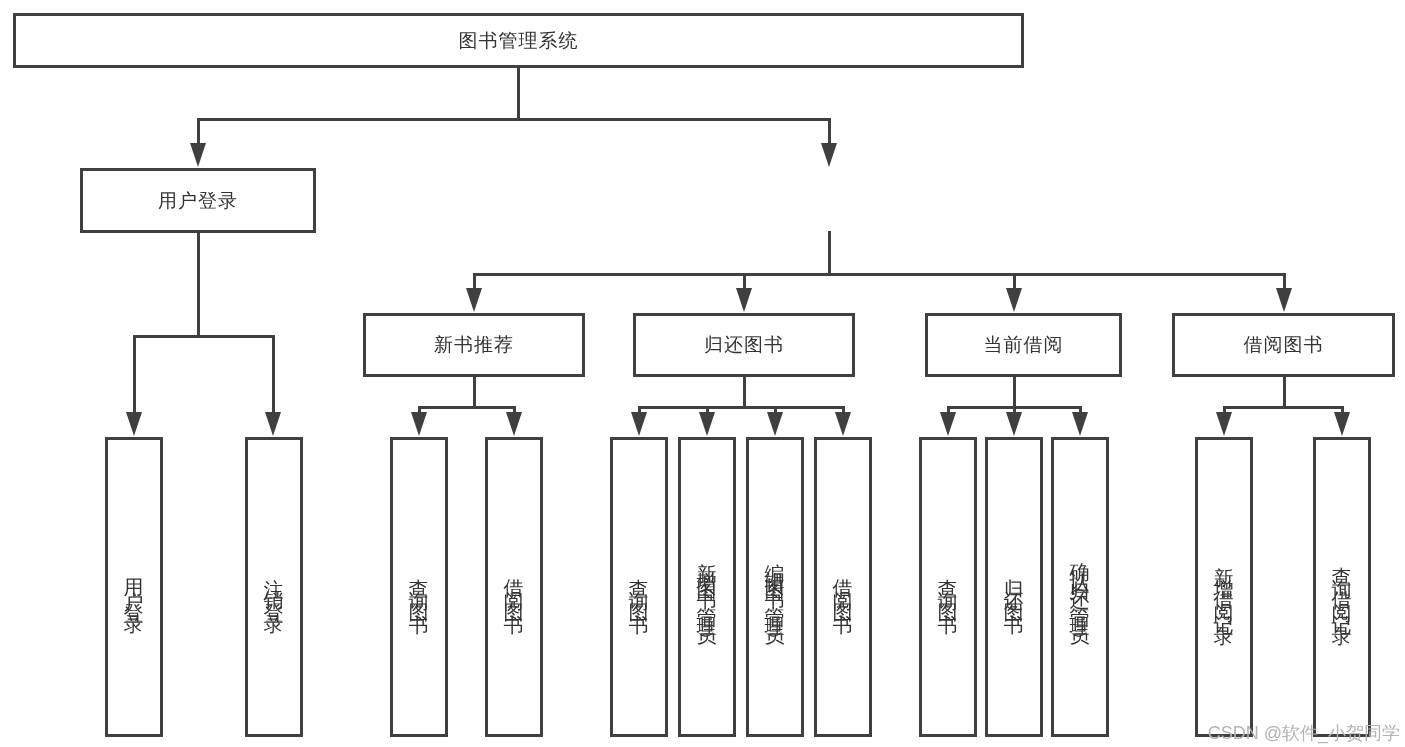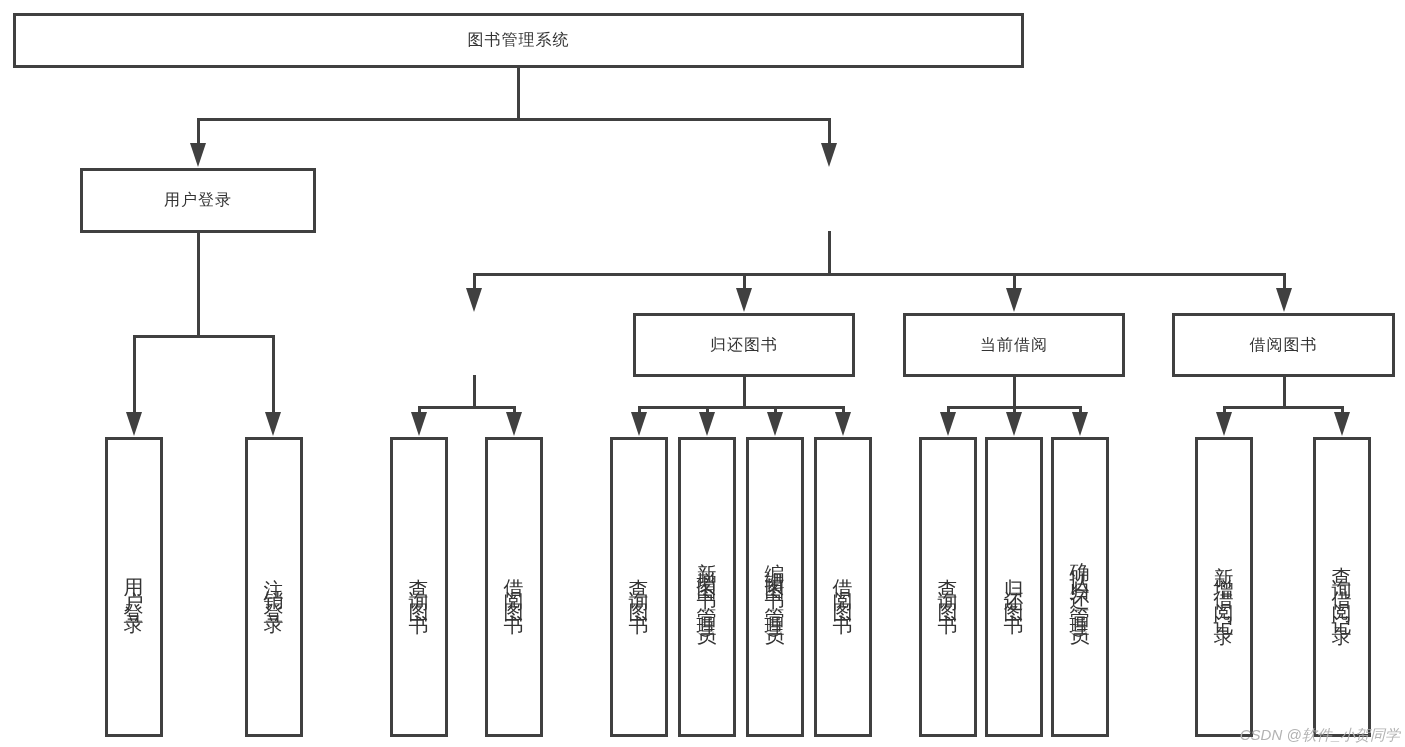--- a/index.html
+++ b/index.html
@@ -22,21 +22,21 @@
   .hbox, .vbox {
     position: absolute;
     border: 3px solid var(--line);
     background: var(--background);
     display: flex;
     align-items: center;
     justify-content: center;
     color: var(--text);
   }
   .hbox span {
-    font-size: 16px;
+    font-size: 19px;
     letter-spacing: 1px;
     white-space: nowrap;
   }
   .vbox span {
     writing-mode: vertical-rl;
     font-size: 20px;
     letter-spacing: 12px;
     line-height: 1;
   }
   .vbox.long span { letter-spacing: 9px; }
@@ -55,25 +55,24 @@
     border-style: solid;
     border-color: transparent;
     border-width: 24px 8px 0 8px;
     border-top-color: var(--line);
   }
   
   #watermark {
     position: absolute;
     right: 5px;
     bottom: 2px;
-    font-size: 15px;
+    font-size: 18px;
     color: var(--watermark);
     white-space: nowrap;
     z-index: 5;
-    font-style: italic;
   }
 </style>
 </head>
 <body>
 
 <div id="canvas">
 
   <div class="hbox" style="left:13px;top:13px;width:1011px;height:55px">
     <span>图书管理系统</span>
   </div>
@@ -92,24 +91,27 @@
   <div class="arrow" style="left:132.5px;top:335px;height:78px"></div>
   <div class="arrow" style="left:271.5px;top:335px;height:78px"></div>
 
   <div class="vline" style="left:827.5px;top:231px;height:45px"></div>
   <div class="hline" style="left:472.5px;top:273px;width:813px"></div>
   <div class="arrow" style="left:472.5px;top:273px;height:16px"></div>
   <div class="arrow" style="left:742.5px;top:273px;height:16px"></div>
   <div class="arrow" style="left:1012.5px;top:273px;height:16px"></div>
   <div class="arrow" style="left:1282.5px;top:273px;height:16px"></div>
 
+  <div class="hbox" style="left:363px;top:313px;width:222px;height:64px">
+    <span>新书推荐</span>
+  </div>
   <div class="hbox" style="left:633px;top:313px;width:222px;height:64px">
     <span>归还图书</span>
   </div>
-  <div class="hbox" style="left:903px;top:313px;width:222px;height:64px">
+  <div class="hbox" style="left:925px;top:313px;width:197px;height:64px">
     <span>当前借阅</span>
   </div>
   <div class="hbox" style="left:1172px;top:313px;width:223px;height:64px">
     <span>借阅图书</span>
   </div>
 
   <div class="vline" style="left:472.5px;top:375px;height:34px"></div>
   <div class="hline" style="left:417.5px;top:406px;width:98px"></div>
   <div class="arrow" style="left:417.5px;top:406px;height:7px"></div>
   <div class="arrow" style="left:512.5px;top:406px;height:7px"></div>

